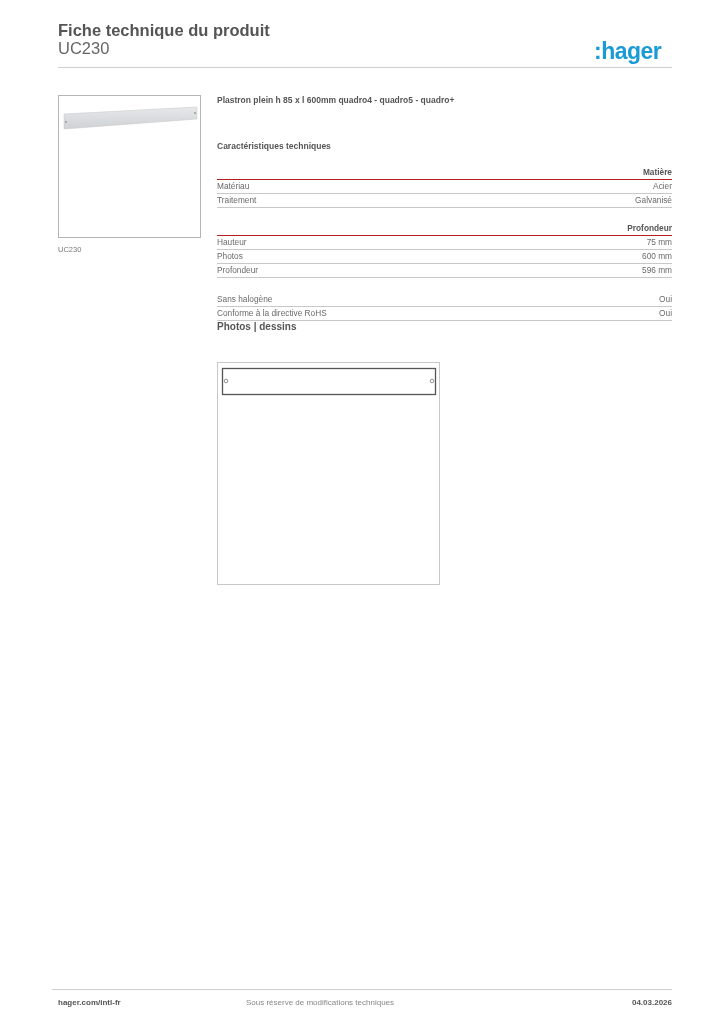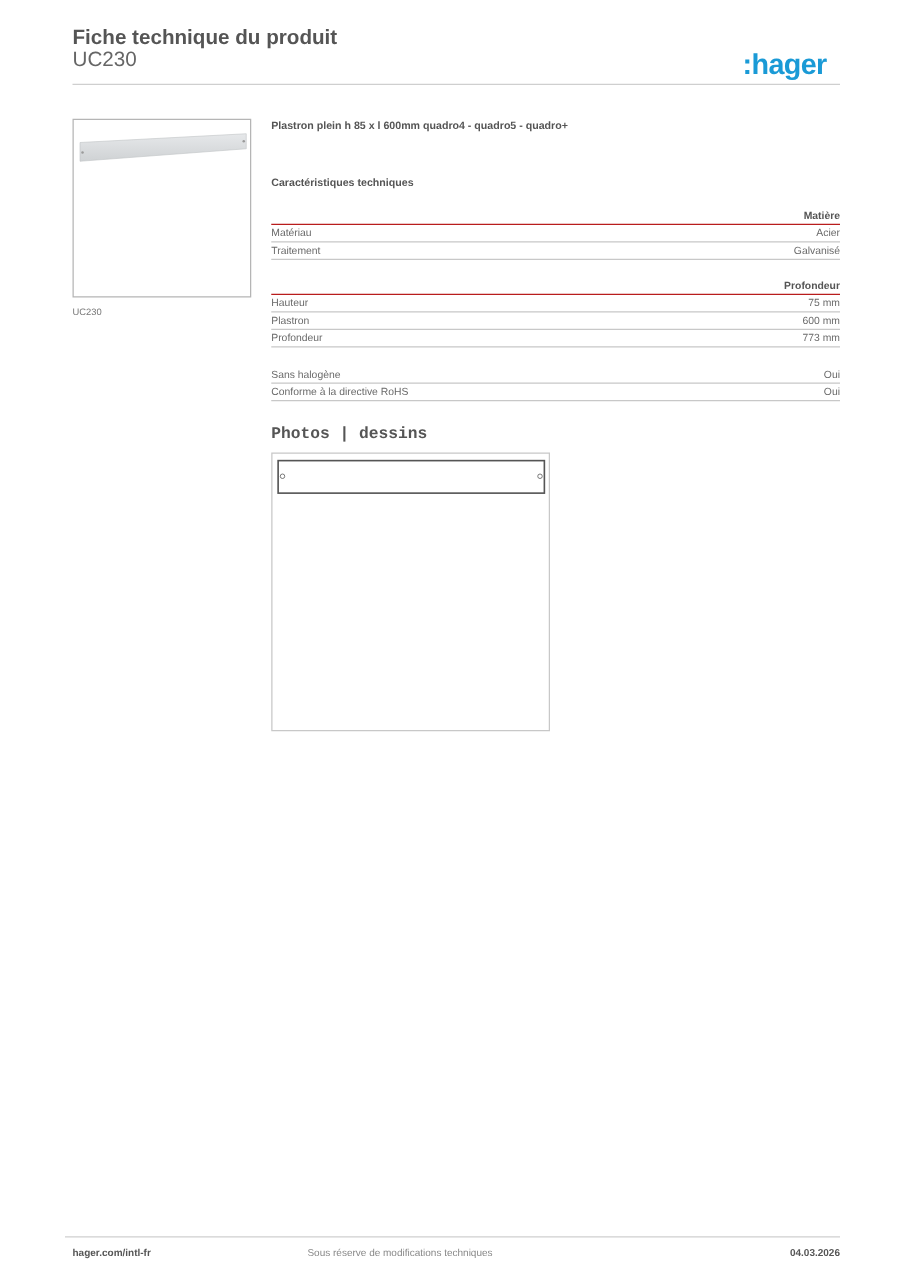--- a/index.html
+++ b/index.html
@@ -38,21 +38,21 @@
     .group { margin-top: 15px; }
     .group:first-of-type { margin-top: 13px; }
     .group-title {
       font-size: 8.3px; font-weight: bold; color: #555; line-height: 11px;
       padding-bottom: 1px; border-bottom: 1px solid #b91c1c; text-align: right;
     }
     .row {
       display: flex; justify-content: space-between; font-size: 8.3px; color: #6a6a6a;
       line-height: 13px; border-bottom: 1px solid #c8c8c8;
     }
-    .photos-title { font-size: 13px; font-weight: bold; color: #555; margin-top: 20px; line-height: 12px; font-family: Liberation Mono, monospace; }
+    .photos-title { font-size: 10px; font-weight: bold; color: #555; line-height: 12px; }
     .drawing {
       position: absolute; left: 217px; top: 362px; width: 223px; height: 223px;
       border: 1px solid #c8c8c8; box-sizing: border-box; background: #fff;
     }
     .drawing svg { position: absolute; left: 0; top: 0; }
     .footer-rule {
       position: absolute; left: 52px; top: 989px; width: 620px; height: 1px; background: #cfcfcf;
     }
     .footer-left { position: absolute; left: 58px; top: 998px; font-size: 8px; font-weight: bold; color: #555; }
     .footer-center { position: absolute; left: 0; width: 640px; text-align: center; top: 998px; font-size: 8px; color: #888; }
@@ -97,26 +97,26 @@
     </div>
   </div>
 
   <div class="group">
     <div class="group-title">Profondeur</div>
     <div class="row">
       <span>Hauteur</span>
       <span>75 mm</span>
     </div>
     <div class="row">
-      <span>Plastron</span>
+      <span>Photos</span>
       <span>600 mm</span>
     </div>
     <div class="row">
       <span>Profondeur</span>
-      <span>773 mm</span>
+      <span>596 mm</span>
     </div>
   </div>
 
   <div class="group">
     <div class="row">
       <span>Sans halogène</span>
       <span>Oui</span>
     </div>
     <div class="row">
       <span>Conforme à la directive RoHS</span>

